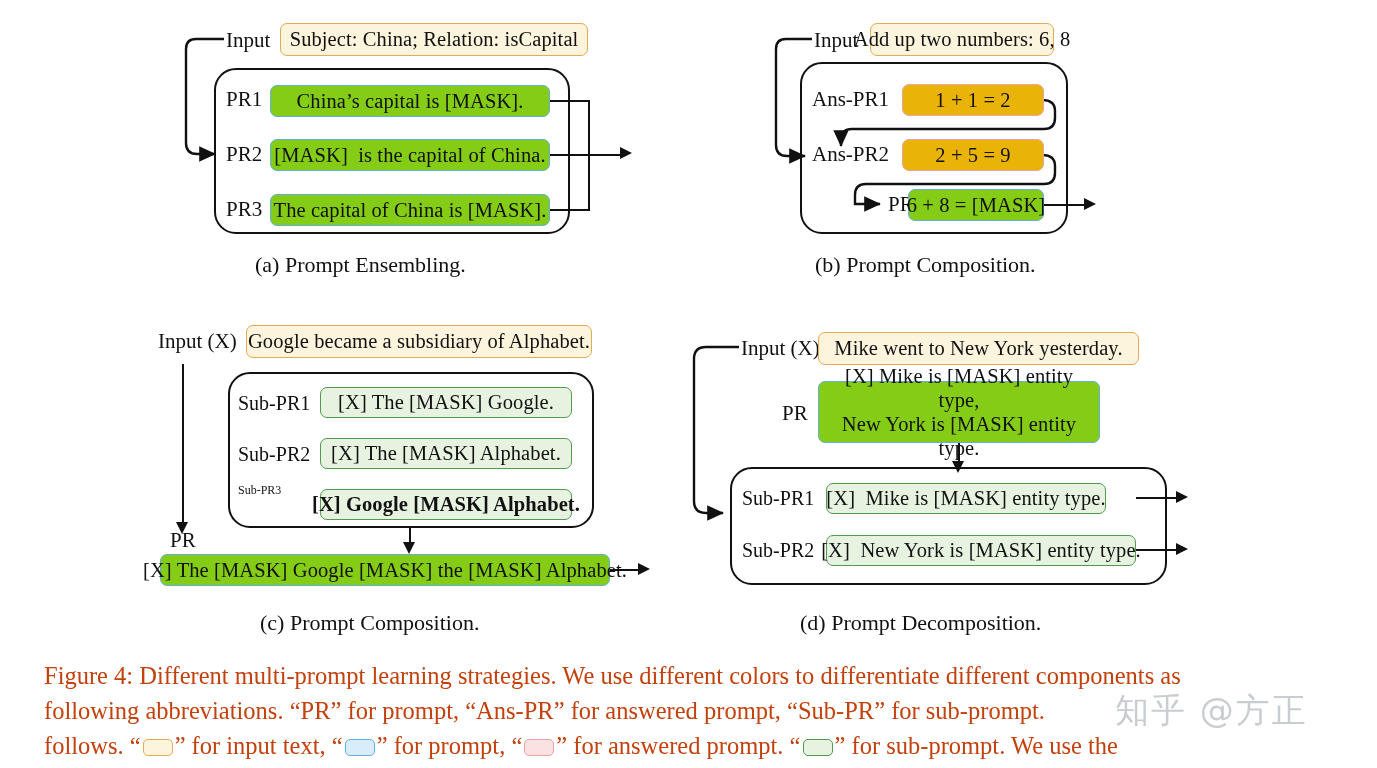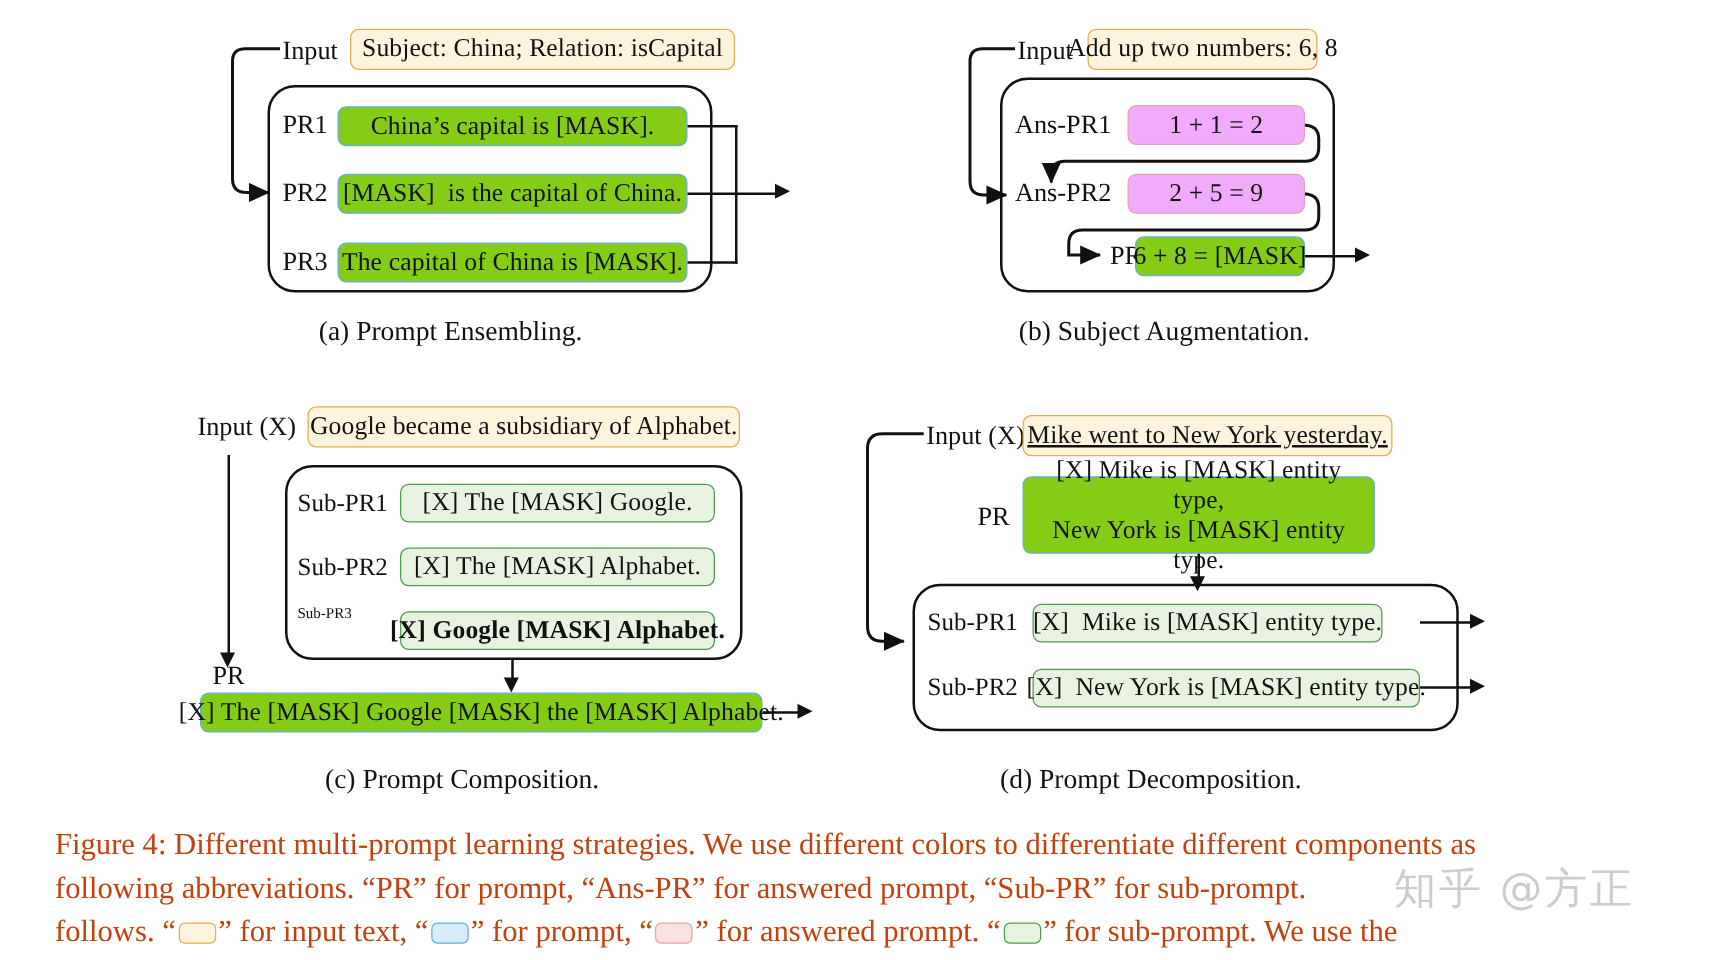--- a/index.html
+++ b/index.html
@@ -49,21 +49,21 @@
   }
   .box.multiline {
     white-space: pre-line;
     text-align: center;
     flex-direction: column;
     padding: 0 12px;
   }
 
   .box-input   { background: #fdf4dd; border: 1.8px solid #e3ab52; }
   .box-prompt  { background: #84cc16; border: 1.8px solid #63aedd; }
-  .box-answer  { background: #f0abfc; border: 1.8px solid #e8a3a4; }
+  .box-answer  { background: #eab308; border: 1.8px solid #e8a3a4; }
   .box-sub     { background: #e7f3e0; border: 1.8px solid #4f9b4f; text-align: center; }
 
   
   .group {
     position: absolute;
     box-sizing: border-box;
     border: 2.1px solid #111;
     border-radius: 22px;
     background: transparent;
   }
@@ -207,21 +207,21 @@
 
     <div class="label" style="left:812px; top:144px;">Ans-PR2</div>
     <div class="box box-answer" style="left:902px; top:139px; width:142px; height:32px;">2 + 5 = 9</div>
 
     <div class="label" style="left:888px; top:194px;">PR</div>
     <div class="box box-prompt" style="left:908px; top:189px; width:136px; height:32px;">6 + 8 = [MASK]</div>
 
     <div class="ln ln-h" style="left:1044px; top:204px; width:42px;"></div>
     <div class="ah ah-r" style="left:1084px; top:198px;"></div>
 
-    <div class="subcaption" style="left:815px; top:252px;">(b) Subject Augmentation.</div>
+    <div class="subcaption" style="left:815px; top:252px;">(b) Prompt Composition.</div>
   </div>
 
   <div class="panel">
 
     <div class="label" style="left:158px; top:331px;">Input (X)</div>
 
     <div class="box box-input" style="left:246px; top:325px; width:346px; height:33px;">Google became a subsidiary of Alphabet.</div>
 
     <div class="ln ln-v" style="left:182px; top:364px; height:160px;"></div>
     <div class="ah ah-d" style="left:176px; top:522px;"></div>
@@ -247,21 +247,21 @@
     <div class="ln ln-h" style="left:610px; top:569px; width:30px;"></div>
     <div class="ah ah-r" style="left:638px; top:563px;"></div>
 
     <div class="subcaption" style="left:260px; top:610px;">(c) Prompt Composition.</div>
   </div>
 
   <div class="panel">
 
     <div class="label" style="left:741px; top:338px;">Input (X)</div>
 
-    <div class="box box-input" style="left:818px; top:332px; width:296px; height:33px;text-decoration:underline;">Mike went to New York yesterday.</div>
+    <div class="box box-input" style="left:818px; top:332px; width:321px; height:33px;">Mike went to New York yesterday.</div>
 
     <div class="label" style="left:782px; top:403px;">PR</div>
 
     <div class="box box-prompt multiline" style="left:818px; top:381px; width:282px; height:62px;">[X] Mike is [MASK] entity type,
 New York is [MASK] entity type.</div>
 
     <div class="ln ln-v" style="left:958px; top:443px; height:20px;"></div>
     <div class="ah ah-d" style="left:952px; top:461px;"></div>
 
     <div class="group" style="left:730px; top:467px; width:437px; height:118px;"></div>

